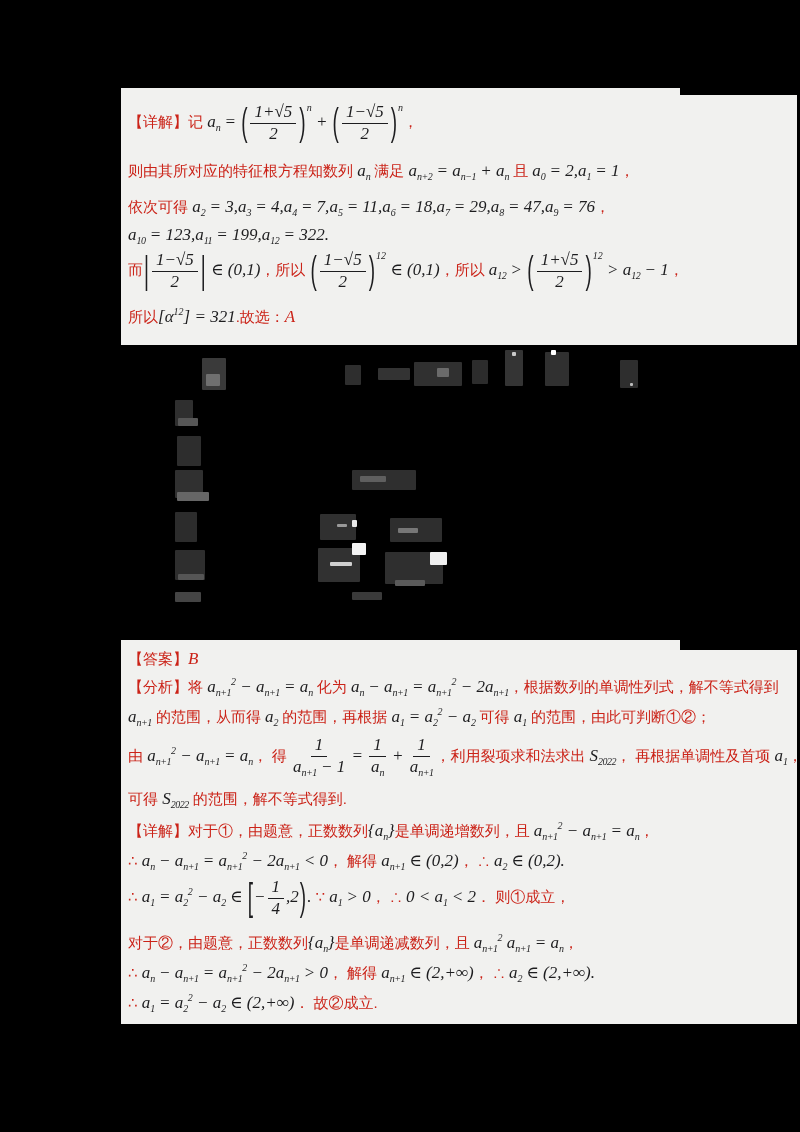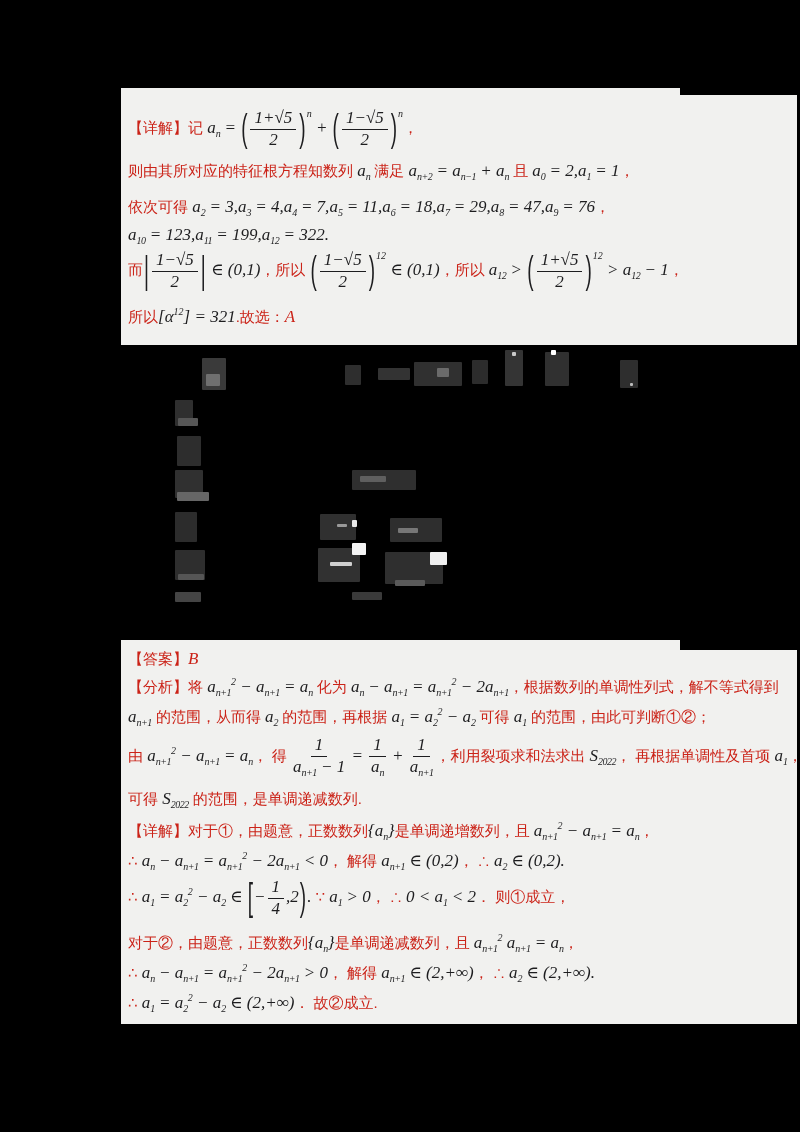--- a/index.html
+++ b/index.html
@@ -72,21 +72,21 @@
       <div class="artifact" style="left: 352px; top: 543px; width: 14px; height: 12px; background: rgb(244, 244, 244);"></div>
       <div class="artifact" style="left: 330px; top: 562px; width: 22px; height: 4px; background: rgb(207, 207, 207);"></div>
       <div class="artifact" style="left: 385px; top: 552px; width: 58px; height: 32px; background: rgb(47, 47, 47);"></div>
       <div class="artifact" style="left: 430px; top: 552px; width: 17px; height: 13px; background: rgb(239, 239, 239);"></div>
       <div class="artifact" style="left: 395px; top: 580px; width: 30px; height: 6px; background: rgb(90, 90, 90);"></div>
       <div class="artifact" style="left: 175px; top: 592px; width: 26px; height: 10px; background: rgb(68, 68, 68);"></div>
       <div class="artifact" style="left: 352px; top: 592px; width: 30px; height: 8px; background: rgb(58, 58, 58);"></div>
     </div>
   <section id="sec-0" class="page-block" style="top: 88px; left: 121px; width: 676px; height: 257px; background: rgb(241, 241, 239);">
       <div class="notch" style="width: 117px; height: 7px; background: rgb(0, 0, 0);"></div>
-      <div class="line" style="top: 20px;"><span class="seg red cjk" style="color: rgb(203, 35, 24);">【详解】记 </span><span class="seg math" style="color: rgb(29, 29, 31);">a</span><sub class="ms" style="color: rgb(29, 29, 31);">n</sub><span class="seg math" style="color: rgb(29, 29, 31);"> = </span><span class="seg cjk big" style="color: rgb(29, 29, 31);">(</span><span class="frac">
+      <div class="line" style="top: 14px;"><span class="seg red cjk" style="color: rgb(203, 35, 24);">【详解】记 </span><span class="seg math" style="color: rgb(29, 29, 31);">a</span><sub class="ms" style="color: rgb(29, 29, 31);">n</sub><span class="seg math" style="color: rgb(29, 29, 31);"> = </span><span class="seg cjk big" style="color: rgb(29, 29, 31);">(</span><span class="frac">
           <span class="fn"><span class="seg math" style="color: rgb(29, 29, 31);">1+√5</span></span>
           <span class="fd"><span class="seg math" style="color: rgb(29, 29, 31);">2</span></span>
         </span><span class="seg cjk big" style="color: rgb(29, 29, 31);">)</span><sup class="mp hp" style="color: rgb(29, 29, 31);">n</sup><span class="seg math" style="color: rgb(29, 29, 31);"> + </span><span class="seg cjk big" style="color: rgb(29, 29, 31);">(</span><span class="frac">
           <span class="fn"><span class="seg math" style="color: rgb(29, 29, 31);">1−√5</span></span>
           <span class="fd"><span class="seg math" style="color: rgb(29, 29, 31);">2</span></span>
         </span><span class="seg cjk big" style="color: rgb(29, 29, 31);">)</span><sup class="mp hp" style="color: rgb(29, 29, 31);">n</sup><span class="seg red cjk" style="color: rgb(203, 35, 24);">，</span></div>
       <div class="line" style="top: 72px;"><span class="seg red cjk" style="color: rgb(203, 35, 24);">则由其所对应的特征根方程知数列 </span><span class="seg math" style="color: rgb(29, 29, 31);">a</span><sub class="ms" style="color: rgb(29, 29, 31);">n</sub><span class="seg red cjk" style="color: rgb(203, 35, 24);"> 满足 </span><span class="seg math" style="color: rgb(29, 29, 31);">a</span><sub class="ms" style="color: rgb(29, 29, 31);">n+2</sub><span class="seg math" style="color: rgb(29, 29, 31);"> = </span><span class="seg math" style="color: rgb(29, 29, 31);">a</span><sub class="ms" style="color: rgb(29, 29, 31);">n−1</sub><span class="seg math" style="color: rgb(29, 29, 31);"> + </span><span class="seg math" style="color: rgb(29, 29, 31);">a</span><sub class="ms" style="color: rgb(29, 29, 31);">n</sub><span class="seg red cjk" style="color: rgb(203, 35, 24);"> 且 </span><span class="seg math" style="color: rgb(29, 29, 31);">a</span><sub class="ms" style="color: rgb(29, 29, 31);">0</sub><span class="seg math" style="color: rgb(29, 29, 31);"> = 2,</span><span class="seg math" style="color: rgb(29, 29, 31);">a</span><sub class="ms" style="color: rgb(29, 29, 31);">1</sub><span class="seg math" style="color: rgb(29, 29, 31);"> = 1</span><span class="seg red cjk" style="color: rgb(203, 35, 24);">，</span></div>
       <div class="line" style="top: 108px;"><span class="seg red cjk" style="color: rgb(203, 35, 24);">依次可得 </span><span class="seg math" style="color: rgb(29, 29, 31);">a</span><sub class="ms" style="color: rgb(29, 29, 31);">2</sub><span class="seg math" style="color: rgb(29, 29, 31);"> = 3,</span><span class="seg math" style="color: rgb(29, 29, 31);">a</span><sub class="ms" style="color: rgb(29, 29, 31);">3</sub><span class="seg math" style="color: rgb(29, 29, 31);"> = 4,</span><span class="seg math" style="color: rgb(29, 29, 31);">a</span><sub class="ms" style="color: rgb(29, 29, 31);">4</sub><span class="seg math" style="color: rgb(29, 29, 31);"> = 7,</span><span class="seg math" style="color: rgb(29, 29, 31);">a</span><sub class="ms" style="color: rgb(29, 29, 31);">5</sub><span class="seg math" style="color: rgb(29, 29, 31);"> = 11,</span><span class="seg math" style="color: rgb(29, 29, 31);">a</span><sub class="ms" style="color: rgb(29, 29, 31);">6</sub><span class="seg math" style="color: rgb(29, 29, 31);"> = 18,</span><span class="seg math" style="color: rgb(29, 29, 31);">a</span><sub class="ms" style="color: rgb(29, 29, 31);">7</sub><span class="seg math" style="color: rgb(29, 29, 31);"> = 29,</span><span class="seg math" style="color: rgb(29, 29, 31);">a</span><sub class="ms" style="color: rgb(29, 29, 31);">8</sub><span class="seg math" style="color: rgb(29, 29, 31);"> = 47,</span><span class="seg math" style="color: rgb(29, 29, 31);">a</span><sub class="ms" style="color: rgb(29, 29, 31);">9</sub><span class="seg math" style="color: rgb(29, 29, 31);"> = 76</span><span class="seg red cjk" style="color: rgb(203, 35, 24);">，</span></div>
       <div class="line" style="top: 136px;"><span class="seg math" style="color: rgb(29, 29, 31);">a</span><sub class="ms" style="color: rgb(29, 29, 31);">10</sub><span class="seg math" style="color: rgb(29, 29, 31);"> = 123,</span><span class="seg math" style="color: rgb(29, 29, 31);">a</span><sub class="ms" style="color: rgb(29, 29, 31);">11</sub><span class="seg math" style="color: rgb(29, 29, 31);"> = 199,</span><span class="seg math" style="color: rgb(29, 29, 31);">a</span><sub class="ms" style="color: rgb(29, 29, 31);">12</sub><span class="seg math" style="color: rgb(29, 29, 31);"> = 322.</span></div>
       <div class="line" style="top: 162px;"><span class="seg red cjk" style="color: rgb(203, 35, 24);">而</span><span class="seg cjk big" style="color: rgb(29, 29, 31);">|</span><span class="frac">
@@ -109,21 +109,21 @@
       <div class="line" style="top: 96px;"><span class="seg red cjk" style="color: rgb(203, 35, 24);">由 </span><span class="seg math" style="color: rgb(29, 29, 31);">a</span><sub class="ms" style="color: rgb(29, 29, 31);">n+1</sub><sup class="mp" style="color: rgb(29, 29, 31);">2</sup><span class="seg math" style="color: rgb(29, 29, 31);"> − </span><span class="seg math" style="color: rgb(29, 29, 31);">a</span><sub class="ms" style="color: rgb(29, 29, 31);">n+1</sub><span class="seg math" style="color: rgb(29, 29, 31);"> = </span><span class="seg math" style="color: rgb(29, 29, 31);">a</span><sub class="ms" style="color: rgb(29, 29, 31);">n</sub><span class="seg red cjk" style="color: rgb(203, 35, 24);">， 得 </span><span class="frac">
           <span class="fn"><span class="seg math" style="color: rgb(29, 29, 31);">1</span></span>
           <span class="fd"><span class="seg math" style="color: rgb(29, 29, 31);">a</span><sub class="ms" style="color: rgb(29, 29, 31);">n+1</sub><span class="seg math" style="color: rgb(29, 29, 31);"> − 1</span></span>
         </span><span class="seg math" style="color: rgb(29, 29, 31);"> = </span><span class="frac">
           <span class="fn"><span class="seg math" style="color: rgb(29, 29, 31);">1</span></span>
           <span class="fd"><span class="seg math" style="color: rgb(29, 29, 31);">a</span><sub class="ms" style="color: rgb(29, 29, 31);">n</sub></span>
         </span><span class="seg math" style="color: rgb(29, 29, 31);"> + </span><span class="frac">
           <span class="fn"><span class="seg math" style="color: rgb(29, 29, 31);">1</span></span>
           <span class="fd"><span class="seg math" style="color: rgb(29, 29, 31);">a</span><sub class="ms" style="color: rgb(29, 29, 31);">n+1</sub></span>
         </span><span class="seg red cjk" style="color: rgb(203, 35, 24);">，利用裂项求和法求出 </span><span class="seg math" style="color: rgb(29, 29, 31);">S</span><sub class="ms" style="color: rgb(29, 29, 31);">2022</sub><span class="seg red cjk" style="color: rgb(203, 35, 24);">， 再根据单调性及首项 </span><span class="seg math" style="color: rgb(29, 29, 31);">a</span><sub class="ms" style="color: rgb(29, 29, 31);">1</sub><span class="seg red cjk" style="color: rgb(203, 35, 24);">，</span></div>
-      <div class="line" style="top: 148px;"><span class="seg red cjk" style="color: rgb(203, 35, 24);">可得 </span><span class="seg math" style="color: rgb(29, 29, 31);">S</span><sub class="ms" style="color: rgb(29, 29, 31);">2022</sub><span class="seg red cjk" style="color: rgb(203, 35, 24);"> 的范围，是单调递减数列.</span></div>
+      <div class="line" style="top: 148px;"><span class="seg red cjk" style="color: rgb(203, 35, 24);">可得 </span><span class="seg math" style="color: rgb(29, 29, 31);">S</span><sub class="ms" style="color: rgb(29, 29, 31);">2022</sub><span class="seg red cjk" style="color: rgb(203, 35, 24);"> 的范围，解不等式得到.</span></div>
       <div class="line" style="top: 180px;"><span class="seg red cjk" style="color: rgb(203, 35, 24);">【详解】对于①，由题意，正数数列</span><span class="seg math" style="color: rgb(29, 29, 31);">{</span><span class="seg math" style="color: rgb(29, 29, 31);">a</span><sub class="ms" style="color: rgb(29, 29, 31);">n</sub><span class="seg math" style="color: rgb(29, 29, 31);">}</span><span class="seg red cjk" style="color: rgb(203, 35, 24);">是单调递增数列，且 </span><span class="seg math" style="color: rgb(29, 29, 31);">a</span><sub class="ms" style="color: rgb(29, 29, 31);">n+1</sub><sup class="mp" style="color: rgb(29, 29, 31);">2</sup><span class="seg math" style="color: rgb(29, 29, 31);"> − </span><span class="seg math" style="color: rgb(29, 29, 31);">a</span><sub class="ms" style="color: rgb(29, 29, 31);">n+1</sub><span class="seg math" style="color: rgb(29, 29, 31);"> = </span><span class="seg math" style="color: rgb(29, 29, 31);">a</span><sub class="ms" style="color: rgb(29, 29, 31);">n</sub><span class="seg red cjk" style="color: rgb(203, 35, 24);">，</span></div>
       <div class="line" style="top: 210px;"><span class="seg red cjk" style="color: rgb(203, 35, 24);">∴ </span><span class="seg math" style="color: rgb(29, 29, 31);">a</span><sub class="ms" style="color: rgb(29, 29, 31);">n</sub><span class="seg math" style="color: rgb(29, 29, 31);"> − </span><span class="seg math" style="color: rgb(29, 29, 31);">a</span><sub class="ms" style="color: rgb(29, 29, 31);">n+1</sub><span class="seg math" style="color: rgb(29, 29, 31);"> = </span><span class="seg math" style="color: rgb(29, 29, 31);">a</span><sub class="ms" style="color: rgb(29, 29, 31);">n+1</sub><sup class="mp" style="color: rgb(29, 29, 31);">2</sup><span class="seg math" style="color: rgb(29, 29, 31);"> − 2</span><span class="seg math" style="color: rgb(29, 29, 31);">a</span><sub class="ms" style="color: rgb(29, 29, 31);">n+1</sub><span class="seg math" style="color: rgb(29, 29, 31);"> &lt; 0</span><span class="seg red cjk" style="color: rgb(203, 35, 24);">， 解得 </span><span class="seg math" style="color: rgb(29, 29, 31);">a</span><sub class="ms" style="color: rgb(29, 29, 31);">n+1</sub><span class="seg math" style="color: rgb(29, 29, 31);"> ∈ (0,2)</span><span class="seg red cjk" style="color: rgb(203, 35, 24);">， ∴ </span><span class="seg math" style="color: rgb(29, 29, 31);">a</span><sub class="ms" style="color: rgb(29, 29, 31);">2</sub><span class="seg math" style="color: rgb(29, 29, 31);"> ∈ (0,2)</span><span class="seg math" style="color: rgb(29, 29, 31);">.</span></div>
       <div class="line" style="top: 238px;"><span class="seg red cjk" style="color: rgb(203, 35, 24);">∴ </span><span class="seg math" style="color: rgb(29, 29, 31);">a</span><sub class="ms" style="color: rgb(29, 29, 31);">1</sub><span class="seg math" style="color: rgb(29, 29, 31);"> = </span><span class="seg math" style="color: rgb(29, 29, 31);">a</span><sub class="ms" style="color: rgb(29, 29, 31);">2</sub><sup class="mp" style="color: rgb(29, 29, 31);">2</sup><span class="seg math" style="color: rgb(29, 29, 31);"> − </span><span class="seg math" style="color: rgb(29, 29, 31);">a</span><sub class="ms" style="color: rgb(29, 29, 31);">2</sub><span class="seg math" style="color: rgb(29, 29, 31);"> ∈ </span><span class="seg cjk big" style="color: rgb(29, 29, 31);">[</span><span class="seg math" style="color: rgb(29, 29, 31);">−</span><span class="frac">
           <span class="fn"><span class="seg math" style="color: rgb(29, 29, 31);">1</span></span>
           <span class="fd"><span class="seg math" style="color: rgb(29, 29, 31);">4</span></span>
         </span><span class="seg math" style="color: rgb(29, 29, 31);">,2</span><span class="seg cjk big" style="color: rgb(29, 29, 31);">)</span><span class="seg math" style="color: rgb(29, 29, 31);">.</span><span class="seg red cjk" style="color: rgb(203, 35, 24);">  ∵ </span><span class="seg math" style="color: rgb(29, 29, 31);">a</span><sub class="ms" style="color: rgb(29, 29, 31);">1</sub><span class="seg math" style="color: rgb(29, 29, 31);"> &gt; 0</span><span class="seg red cjk" style="color: rgb(203, 35, 24);">，  ∴ </span><span class="seg math" style="color: rgb(29, 29, 31);">0 &lt; </span><span class="seg math" style="color: rgb(29, 29, 31);">a</span><sub class="ms" style="color: rgb(29, 29, 31);">1</sub><span class="seg math" style="color: rgb(29, 29, 31);"> &lt; 2</span><span class="seg red cjk" style="color: rgb(203, 35, 24);">． 则①成立，</span></div>
       <div class="line" style="top: 292px;"><span class="seg red cjk" style="color: rgb(203, 35, 24);">对于②，由题意，正数数列</span><span class="seg math" style="color: rgb(29, 29, 31);">{</span><span class="seg math" style="color: rgb(29, 29, 31);">a</span><sub class="ms" style="color: rgb(29, 29, 31);">n</sub><span class="seg math" style="color: rgb(29, 29, 31);">}</span><span class="seg red cjk" style="color: rgb(203, 35, 24);">是单调递减数列，且 </span><span class="seg math" style="color: rgb(29, 29, 31);">a</span><sub class="ms" style="color: rgb(29, 29, 31);">n+1</sub><sup class="mp" style="color: rgb(29, 29, 31);">2</sup><span class="seg math" style="color: rgb(29, 29, 31);">  </span><span class="seg math" style="color: rgb(29, 29, 31);">a</span><sub class="ms" style="color: rgb(29, 29, 31);">n+1</sub><span class="seg math" style="color: rgb(29, 29, 31);"> = </span><span class="seg math" style="color: rgb(29, 29, 31);">a</span><sub class="ms" style="color: rgb(29, 29, 31);">n</sub><span class="seg red cjk" style="color: rgb(203, 35, 24);">，</span></div>
       <div class="line" style="top: 322px;"><span class="seg red cjk" style="color: rgb(203, 35, 24);">∴ </span><span class="seg math" style="color: rgb(29, 29, 31);">a</span><sub class="ms" style="color: rgb(29, 29, 31);">n</sub><span class="seg math" style="color: rgb(29, 29, 31);"> − </span><span class="seg math" style="color: rgb(29, 29, 31);">a</span><sub class="ms" style="color: rgb(29, 29, 31);">n+1</sub><span class="seg math" style="color: rgb(29, 29, 31);"> = </span><span class="seg math" style="color: rgb(29, 29, 31);">a</span><sub class="ms" style="color: rgb(29, 29, 31);">n+1</sub><sup class="mp" style="color: rgb(29, 29, 31);">2</sup><span class="seg math" style="color: rgb(29, 29, 31);"> − 2</span><span class="seg math" style="color: rgb(29, 29, 31);">a</span><sub class="ms" style="color: rgb(29, 29, 31);">n+1</sub><span class="seg math" style="color: rgb(29, 29, 31);"> &gt; 0</span><span class="seg red cjk" style="color: rgb(203, 35, 24);">， 解得 </span><span class="seg math" style="color: rgb(29, 29, 31);">a</span><sub class="ms" style="color: rgb(29, 29, 31);">n+1</sub><span class="seg math" style="color: rgb(29, 29, 31);"> ∈ (2,+∞)</span><span class="seg red cjk" style="color: rgb(203, 35, 24);">， ∴ </span><span class="seg math" style="color: rgb(29, 29, 31);">a</span><sub class="ms" style="color: rgb(29, 29, 31);">2</sub><span class="seg math" style="color: rgb(29, 29, 31);"> ∈ (2,+∞)</span><span class="seg math" style="color: rgb(29, 29, 31);">.</span></div>
       <div class="line" style="top: 352px;"><span class="seg red cjk" style="color: rgb(203, 35, 24);">∴ </span><span class="seg math" style="color: rgb(29, 29, 31);">a</span><sub class="ms" style="color: rgb(29, 29, 31);">1</sub><span class="seg math" style="color: rgb(29, 29, 31);"> = </span><span class="seg math" style="color: rgb(29, 29, 31);">a</span><sub class="ms" style="color: rgb(29, 29, 31);">2</sub><sup class="mp" style="color: rgb(29, 29, 31);">2</sup><span class="seg math" style="color: rgb(29, 29, 31);"> − </span><span class="seg math" style="color: rgb(29, 29, 31);">a</span><sub class="ms" style="color: rgb(29, 29, 31);">2</sub><span class="seg math" style="color: rgb(29, 29, 31);"> ∈ (2,+∞)</span><span class="seg red cjk" style="color: rgb(203, 35, 24);">． 故②成立.</span></div>
     </section>

